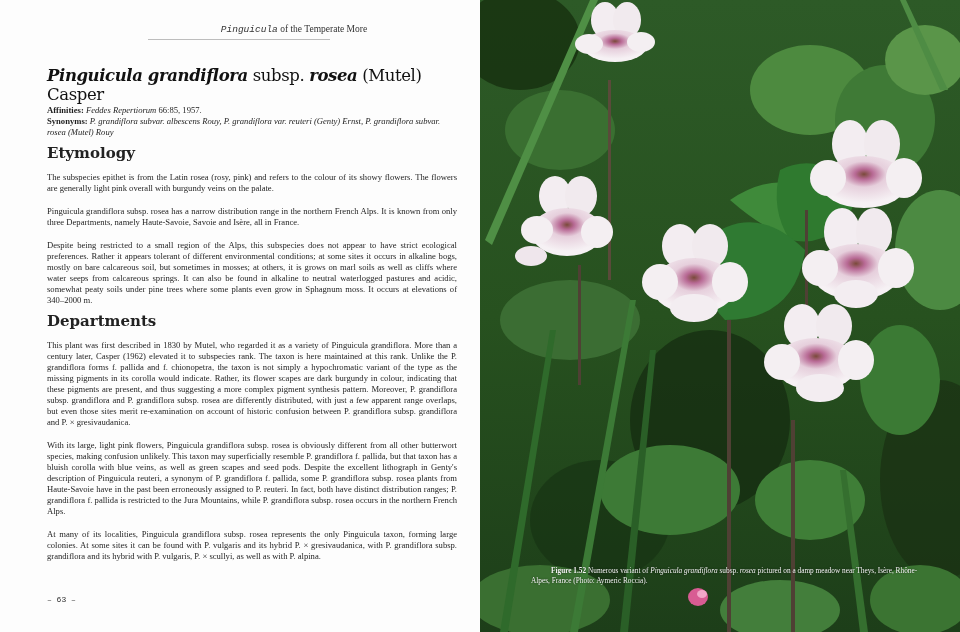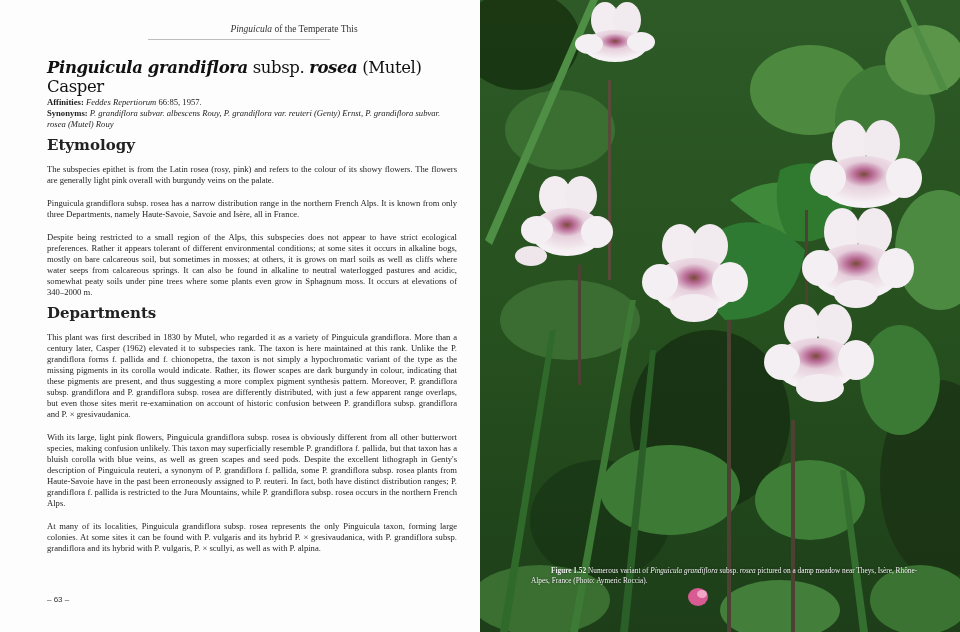--- a/index.html
+++ b/index.html
@@ -1,44 +1,44 @@
 <!DOCTYPE html>
 <html><head>
 <meta charset="utf-8">
 <style>
   html, body { margin: 0; padding: 0; }
   body { width: 960px; height: 632px; overflow: hidden; background: #ffffff; position: relative; font-family: "DejaVu Serif", serif; }
   .spread { position: absolute; left: 0; top: 0; width: 960px; height: 632px; display: flex; }
   .page { position: relative; width: 480px; height: 632px; background: #fdfdfd; color: #1e1e1e; }
   .running-head { position: absolute; top: 24px; left: 148px; width: 292px; text-align: center; font-family: "Liberation Serif", serif; font-size: 9.5px; color: #333; }
-  .running-head i { font-style: italic; }
+  .running-head i { font-style: italic; font-family: Liberation Mono, monospace; }
   .rule { position: absolute; top: 39px; left: 148px; width: 182px; height: 1.2px; background: #bdbdbd; }
   .content { position: absolute; left: 47px; top: 54px; width: 410px; font-family: "Liberation Serif", serif; font-size: 8.6px; line-height: 11px; }
-  .title { font-size: 16.5px; line-height: 19px; margin: 4px 0 1px 0; font-weight: normal; color: #111; font-family: "DejaVu Serif", serif; letter-spacing: -0.4px; }
+  .title { font-size: 16.5px; line-height: 19px; margin: 12px 0 1px 0; font-weight: normal; color: #111; font-family: "DejaVu Serif", serif; letter-spacing: -0.4px; }
   .title i { font-style: italic; font-weight: bold; }
   .meta { margin: 0; }
   .meta b { font-weight: bold; }
   .meta i { font-style: italic; }
   h2 { font-family: "DejaVu Serif", serif; font-size: 15px; line-height: 13px; margin: 9px 0 3px 0; font-weight: bold; color: #222; }
   p.body { margin: 12px 0 8px 0; text-align: justify; }
-  .folio { position: absolute; left: 47px; top: 595px; font-family: Liberation Sans, sans-serif; font-size: 8px; color: #333; }
+  .folio { position: absolute; left: 47px; top: 595px; font-family: Liberation Mono, monospace; font-size: 8px; color: #333; }
 
   .photo { position: relative; width: 480px; height: 632px; overflow: hidden; background: #2f5d2a; }
   .photo svg { position: absolute; left: 0; top: 0; }
   .caption { position: absolute; left: 51px; top: 566px; width: 400px; font-family: "Liberation Serif", serif; font-size: 7.3px; line-height: 10px; color: #f3f3f3; text-shadow: 0 0 2px rgba(0,0,0,0.6); }
   .caption b { font-weight: bold; padding-left: 20px; }
   .caption i { font-style: italic; }
 </style>
 </head>
 <body>
 
 <div class="spread">
 
   <div class="page">
-    <div class="running-head"><i>Pinguicula</i><span> of the Temperate This</span></div>
+    <div class="running-head"><i>Pinguicula</i><span> of the Temperate More</span></div>
     <div class="rule"></div>
 
     <div class="content">
       <h1 class="title"><i>Pinguicula grandiflora</i><span> subsp. </span><i>rosea</i><span> (Mutel) Casper</span></h1>
 
       <p class="meta"><b>Affinities:</b> <i>Feddes Repertiorum</i><span> 66:85, 1957.</span></p>
       <p class="meta"><b>Synonyms:</b> <i>P. grandiflora subvar. albescens Rouy, P. grandiflora var. reuteri (Genty) Ernst, P. grandiflora subvar. rosea (Mutel) Rouy</i></p>
 
       <h2>Etymology</h2>
       <p class="body">The subspecies epithet is from the Latin rosea (rosy, pink) and refers to the colour of its showy flowers. The flowers are generally light pink overall with burgundy veins on the palate.</p>

